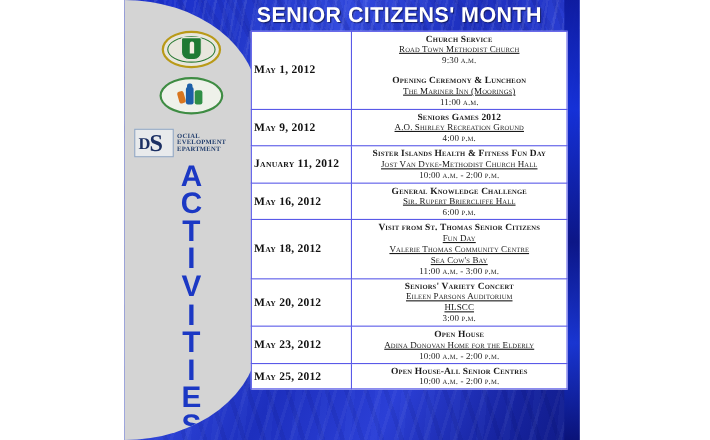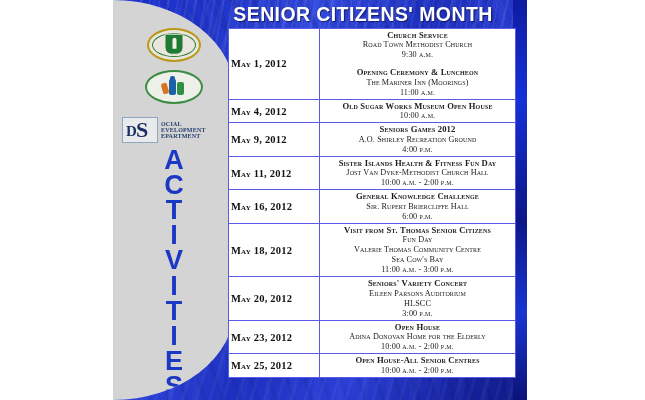--- a/index.html
+++ b/index.html
@@ -246,20 +246,21 @@
   .ev-title {
     font-weight: bold;
     font-size: 8.6px;
     letter-spacing: .15px;
     line-height: 1.22;
   }
   .ev-line {
     font-size: 8.2px;
     letter-spacing: .1px;
     line-height: 1.22;
+    text-decoration: underline;
   }
   .ev-time {
     font-size: 8.2px;
     letter-spacing: .1px;
     line-height: 1.22;
   }
   .smallcaps {
     
     font-variant: small-caps;
   }
@@ -334,40 +335,31 @@
                   <div class="ev-time smallcaps">9:30 a.m.</div>
                 </div>
                 <div class="ev-block">
                   <div class="ev-title smallcaps">Opening Ceremony &amp; Luncheon</div>
                   <div class="ev-line smallcaps">The Mariner Inn (Moorings)</div>
                   <div class="ev-time smallcaps">11:00 a.m.</div>
                 </div>
               </td>
             </tr>
             <tr>
-              <td class="date smallcaps">May 4, 2012</td>
-              <td class="ev">
-                <div class="ev-block">
-                  <div class="ev-title smallcaps">Old Sugar Works Museum Open House</div>
-                  <div class="ev-time smallcaps">10:00 a.m.</div>
-                </div>
-              </td>
-            </tr>
-            <tr>
               <td class="date smallcaps">May 9, 2012</td>
               <td class="ev">
                 <div class="ev-block">
                   <div class="ev-title smallcaps">Seniors Games 2012</div>
                   <div class="ev-line smallcaps">A.O. Shirley Recreation Ground</div>
                   <div class="ev-time smallcaps">4:00 p.m.</div>
                 </div>
               </td>
             </tr>
             <tr>
-              <td class="date smallcaps">May 11, 2012</td>
+              <td class="date smallcaps">January 11, 2012</td>
               <td class="ev">
                 <div class="ev-block">
                   <div class="ev-title smallcaps">Sister Islands Health &amp; Fitness Fun Day</div>
                   <div class="ev-line smallcaps">Jost Van Dyke-Methodist Church Hall</div>
                   <div class="ev-time smallcaps">10:00 a.m. - 2:00 p.m.</div>
                 </div>
               </td>
             </tr>
             <tr>
               <td class="date smallcaps">May 16, 2012</td>

